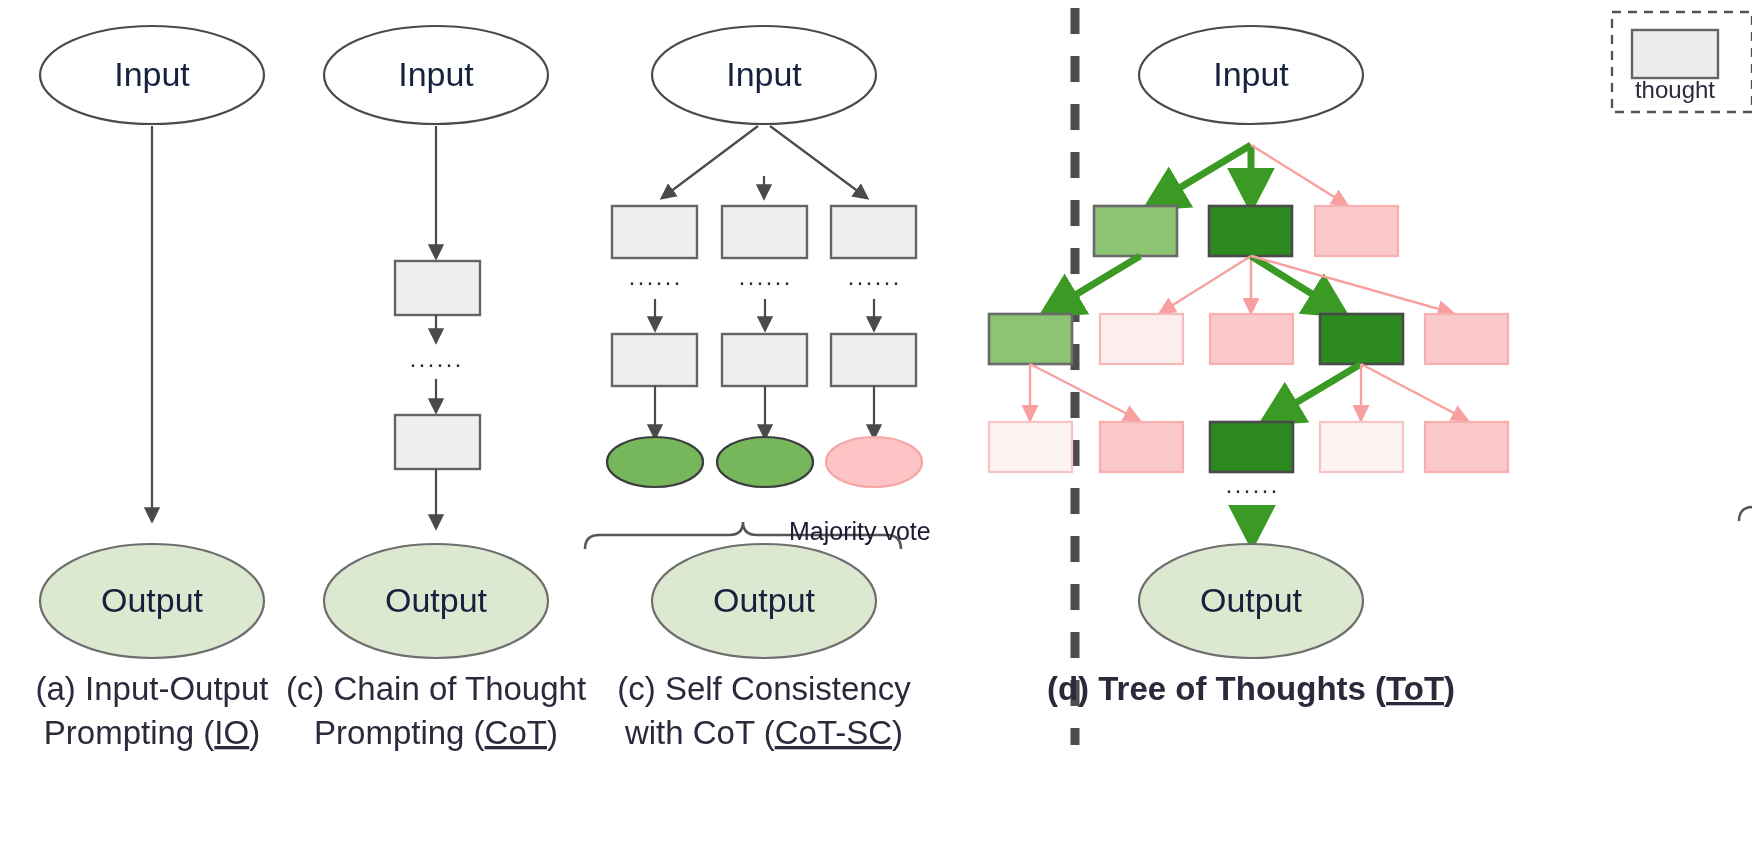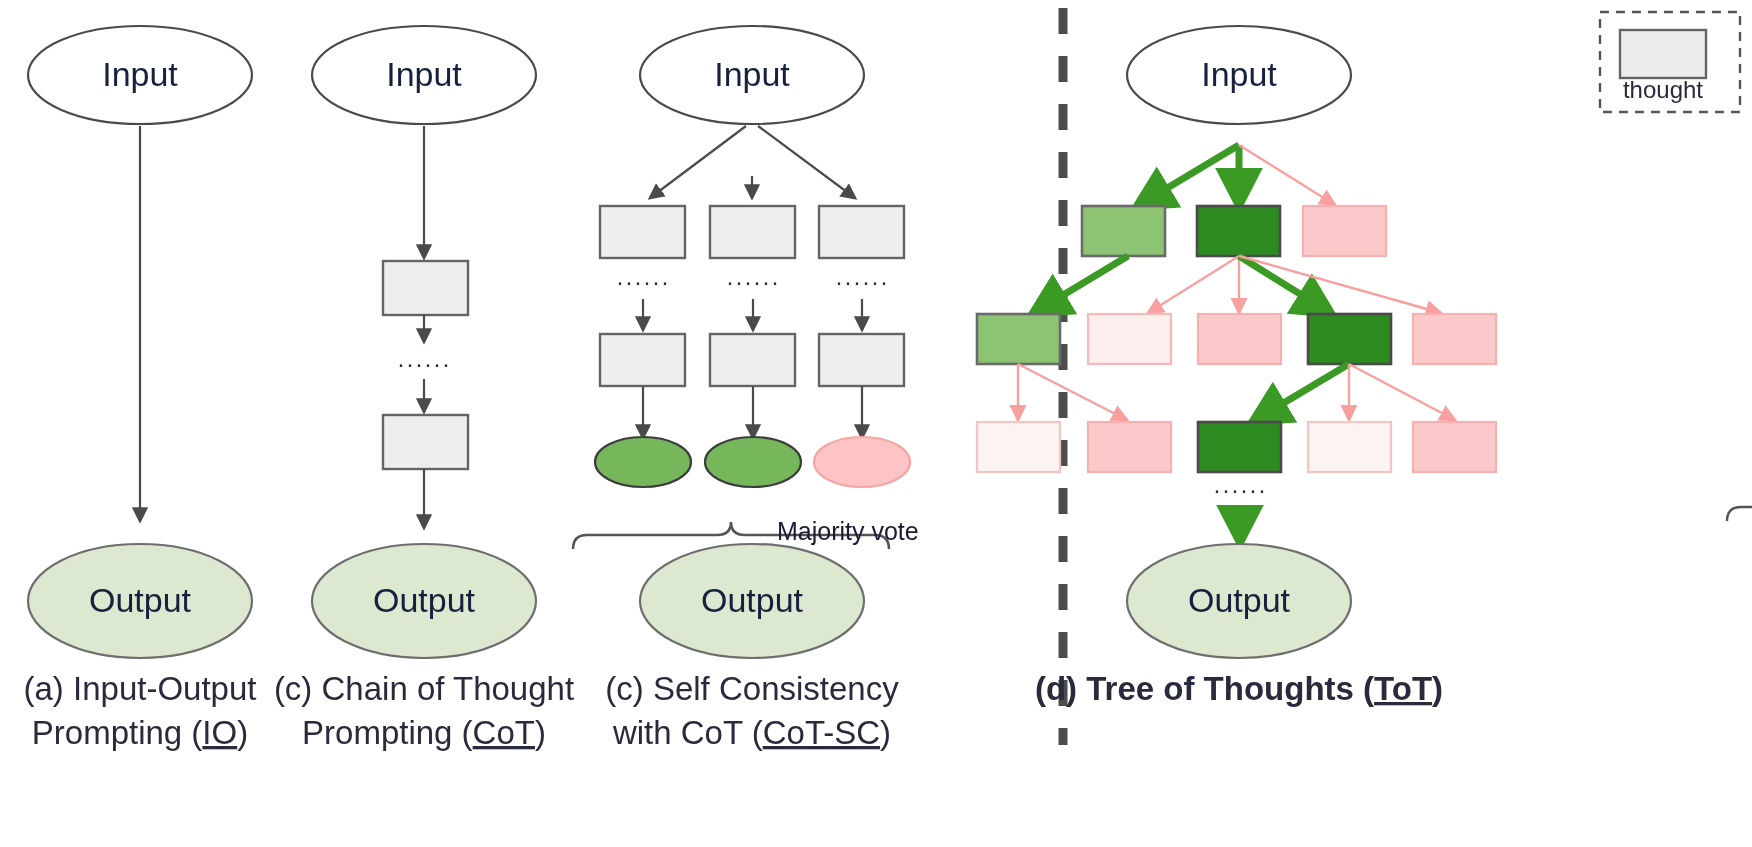--- a/index.html
+++ b/index.html
@@ -1,21 +1,21 @@
 <!DOCTYPE html>
 <html><head>
 <meta charset="utf-8">
 <style>
   html,body{margin:0;padding:0;background:#ffffff;}
   body{
     width:1752px;height:847px;position:relative;overflow:hidden;
     font-family:"Liberation Sans","DejaVu Sans",sans-serif;
     color:#1b1b33;
   }
-  #canvas{position:absolute;inset:0;}
+  #canvas{position:absolute;inset:0;margin-left:12px;}
   svg#figure{position:absolute;left:0;top:0;width:1752px;height:847px;}
 
   .node-label{
     font-family:"Liberation Sans","DejaVu Sans",sans-serif;
     font-size:34px;fill:#16213e;
     text-anchor:middle;dominant-baseline:middle;
   }
   .caption-text{
     font-family:"Liberation Sans","DejaVu Sans",sans-serif;
     font-size:33px;fill:#2a2a3d;text-anchor:middle;

